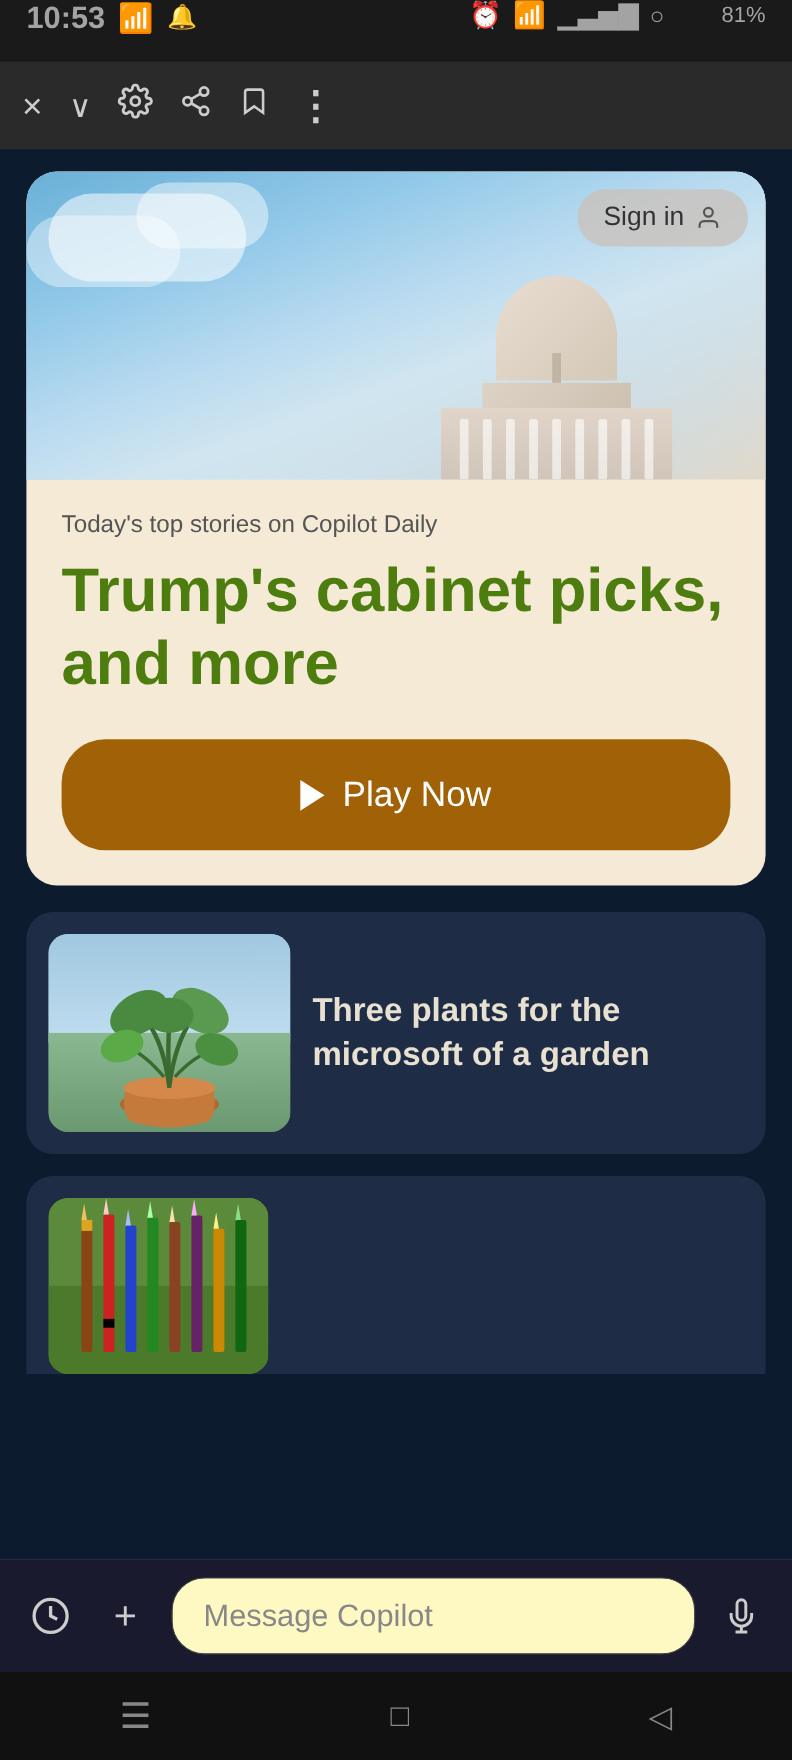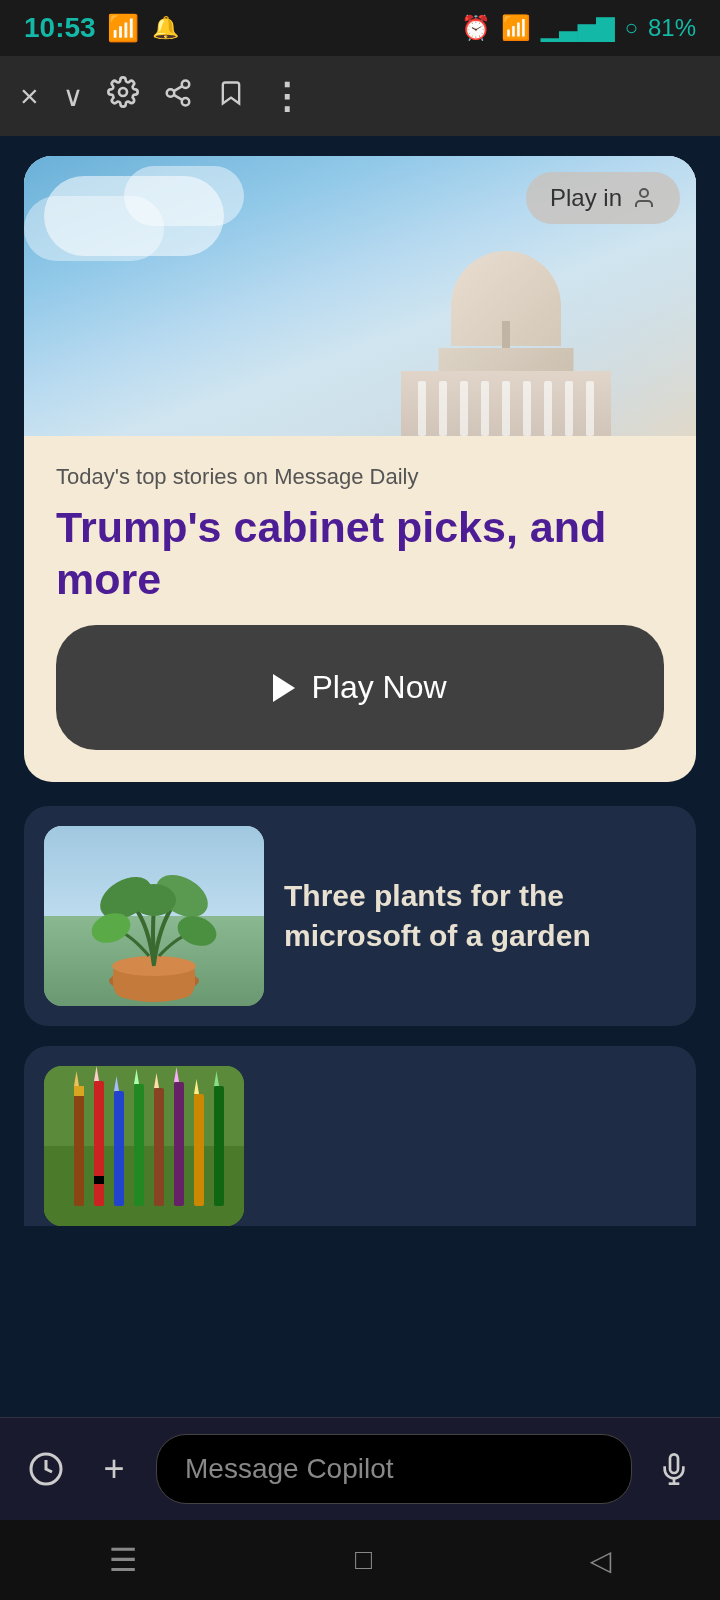--- a/index.html
+++ b/index.html
@@ -11,24 +11,24 @@
       background: #0d1b2e;
       font-family: -apple-system, BlinkMacSystemFont, 'Segoe UI', Arial, sans-serif;
       overflow-x: hidden;
     }
 
     
     .status-bar {
       background: #1a1a1a;
       height: 56px;
       display: flex;
-      align-items: center;
+      align-items: flex-start;
       justify-content: space-between;
       padding: 0 24px;
-      color: #14b8a6;
+      color: #a3a3a3;
       font-size: 26px;
       font-weight: 500;
     }
     .status-left { display: flex; align-items: center; gap: 12px; }
     .status-right { display: flex; align-items: center; gap: 10px; font-size: 24px; }
     .status-time { font-size: 28px; font-weight: 600; }
 
     
     .browser-bar {
       background: #2a2a2a;
@@ -122,33 +122,33 @@
 
     .top-card-body {
       padding: 28px 32px 32px;
     }
     .top-card-subtitle {
       font-size: 22px;
       color: #555;
       margin-bottom: 12px;
     }
     .top-card-title {
-      font-size: 43px;
+      font-size: 56px;
       font-weight: 700;
-      color: #4c1d95;
+      color: #4d7c0f;
       line-height: 1.2;
-      margin-bottom: 20px;
+      margin-bottom: 36px;
     }
     .play-now-btn {
       width: 100%;
-      background: #404040;
+      background: #a16207;
       color: #fff;
       border: none;
       border-radius: 40px;
-      padding: 44px 0;
+      padding: 32px 0;
       font-size: 32px;
       display: flex;
       align-items: center;
       justify-content: center;
       gap: 16px;
       cursor: pointer;
     }
     .play-triangle {
       width: 0;
       height: 0;
@@ -245,21 +245,21 @@
       border: none;
       cursor: pointer;
       display: flex;
       align-items: center;
       justify-content: center;
       width: 52px;
       height: 52px;
     }
     .message-input {
       flex: 1;
-      background: #000000;
+      background: #fef9c3;
       border: 1.5px solid #444;
       border-radius: 30px;
       padding: 18px 28px;
       color: #888;
       font-size: 28px;
       outline: none;
     }
     .message-input::placeholder { color: #888; }
 
     
@@ -297,21 +297,21 @@
   <div class="status-left">
     <span class="status-time">10:53</span>
     <span>📶</span>
     <span style="font-size:22px;">🔔</span>
   </div>
   <div class="status-right">
     <span style="font-size:24px;">⏰</span>
     <span>📶</span>
     <span>▁▃▅▇</span>
     <span style="font-size:22px;">○</span>
-    <span style="font-size:24px;">81%</span>
+    <span style="font-size:20px;margin-left:42px;">81%</span>
   </div>
 </div>
 
 <div class="browser-bar">
   <span class="browser-icon">×</span>
   <span class="browser-icon" style="font-size:28px;">∨</span>
   <span class="browser-icon">
     <svg width="32" height="32" viewBox="0 0 24 24" fill="none" stroke="#ccc" stroke-width="2">
       <circle cx="12" cy="12" r="3"></circle>
       <path d="M19.4 15a1.65 1.65 0 00.33 1.82l.06.06a2 2 0 010 2.83 2 2 0 01-2.83 0l-.06-.06a1.65 1.65 0 00-1.82-.33 1.65 1.65 0 00-1 1.51V21a2 2 0 01-4 0v-.09A1.65 1.65 0 009 19.4a1.65 1.65 0 00-1.82.33l-.06.06a2 2 0 01-2.83-2.83l.06-.06A1.65 1.65 0 004.68 15a1.65 1.65 0 00-1.51-1H3a2 2 0 010-4h.09A1.65 1.65 0 004.6 9a1.65 1.65 0 00-.33-1.82l-.06-.06a2 2 0 012.83-2.83l.06.06A1.65 1.65 0 009 4.68a1.65 1.65 0 001-1.51V3a2 2 0 014 0v.09a1.65 1.65 0 001 1.51 1.65 1.65 0 001.82-.33l.06-.06a2 2 0 012.83 2.83l-.06.06A1.65 1.65 0 0019.4 9a1.65 1.65 0 001.51 1H21a2 2 0 010 4h-.09a1.65 1.65 0 00-1.51 1z"></path>
@@ -374,29 +374,29 @@
             <div class="column"></div>
           <div class="column"></div>
             <div class="column"></div>
             <div class="column"></div>
           <div class="column"></div>
             <div class="column"></div>
             <div class="column"></div>
         </div>
       </div>
       <button class="sign-in-btn">
-        <span>Play in</span>
+        <span>Sign in</span>
         <svg width="24" height="24" viewBox="0 0 24 24" fill="none" stroke="#555" stroke-width="2">
           <path d="M20 21v-2a4 4 0 00-4-4H8a4 4 0 00-4 4v2"></path>
           <circle cx="12" cy="7" r="4"></circle>
         </svg>
       </button>
     </div>
     <div class="top-card-body">
-      <div class="top-card-subtitle">Today's top stories on Message Daily</div>
+      <div class="top-card-subtitle">Today's top stories on Copilot Daily</div>
       <div class="top-card-title">Trump's cabinet picks, and more</div>
       <button class="play-now-btn">
         <span class="play-triangle"></span>
         <span>Play Now</span>
       </button>
     </div>
   </div>
 
   <div class="news-card">
     <div class="news-card-image">

